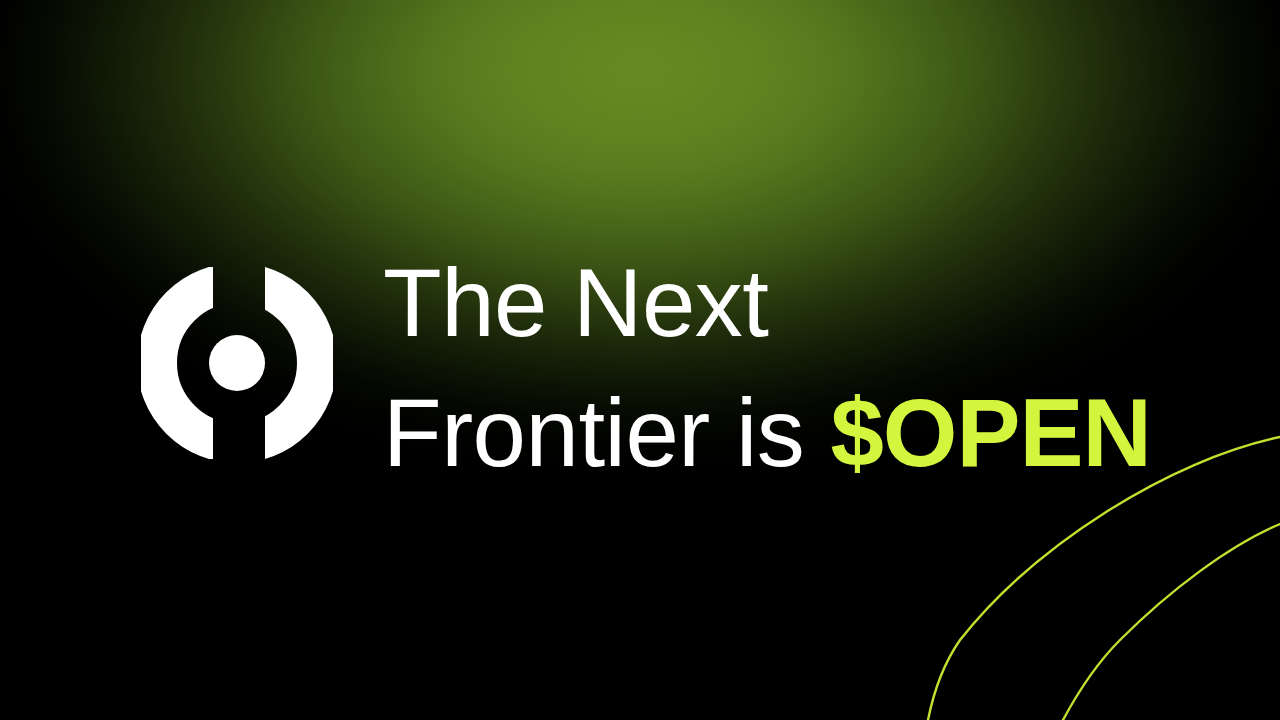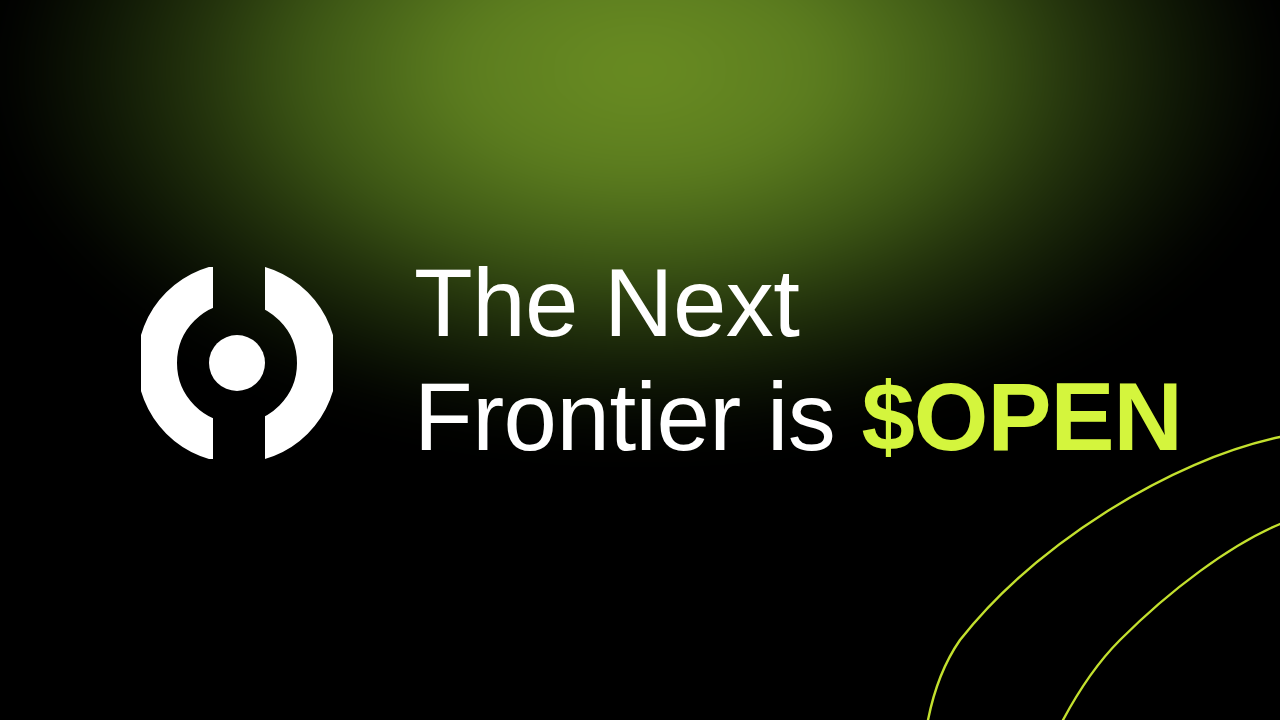--- a/index.html
+++ b/index.html
@@ -54,21 +54,21 @@
     pointer-events: none;
   }
 
   
   #hero {
     position: absolute;
     left: 137px;
     top: 247px;
     display: flex;
     align-items: flex-start;
-    gap: 77px;
+    gap: 46px;
   }
 
   #brand-mark {
     flex: 0 0 auto;
     width: 200px;
     height: 200px;
     margin-top: 16px;
   }
 
   #headline {
@@ -79,21 +79,21 @@
   .headline-line {
     display: block;
     font-size: 96px;
     line-height: 112px;
     letter-spacing: -0.5px;
     font-weight: 300;
     color: #ffffff;
     white-space: nowrap;
   }
   .headline-line.line-two {
-    margin-top: 2px;
+    margin-top: 18px;
   }
 
   .token-highlight {
     font-weight: 700;
     color: #d4f53d;
     letter-spacing: -1px;
   }
 </style>
 </head>
 <body>

